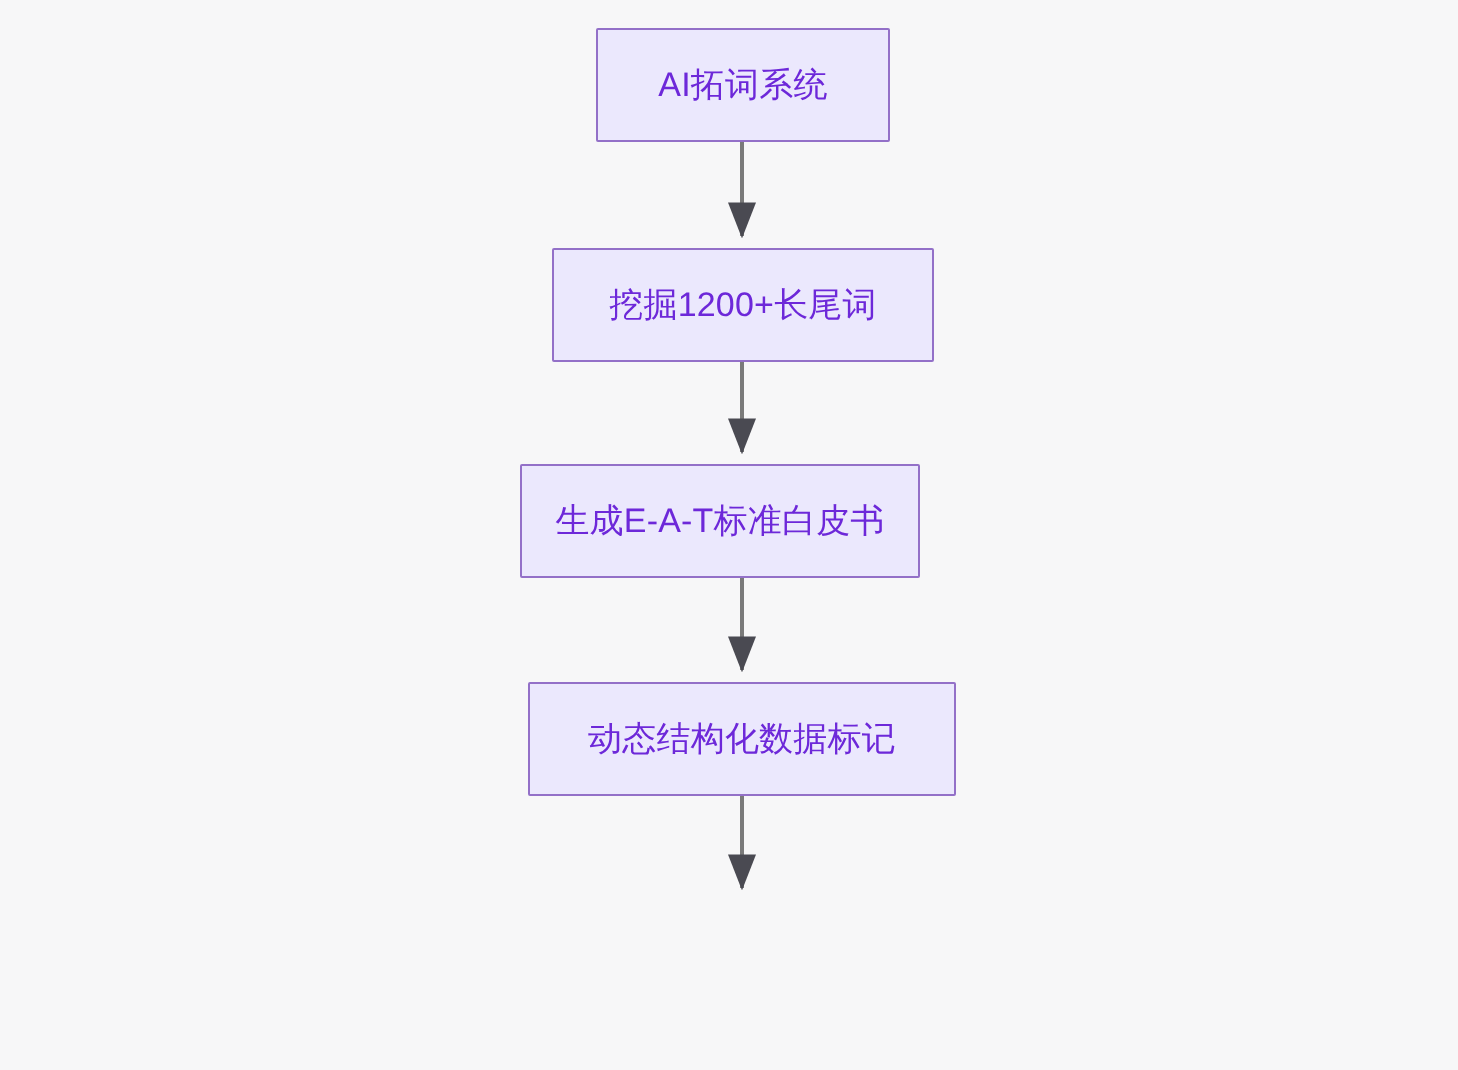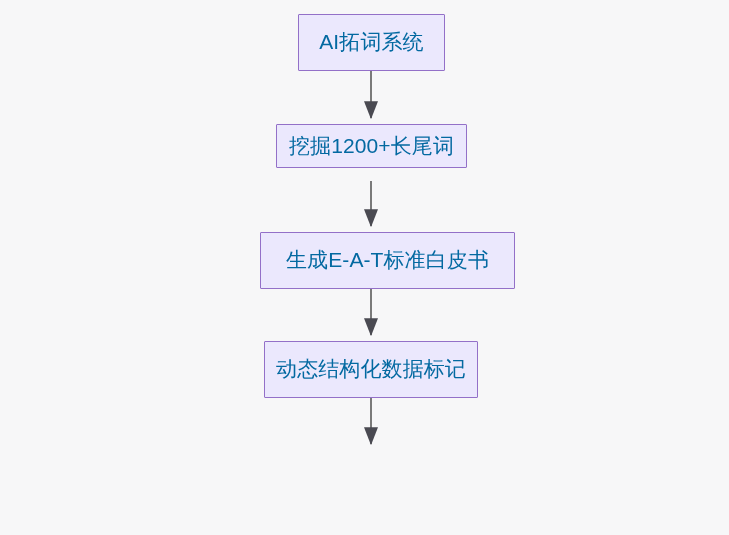--- a/index.html
+++ b/index.html
@@ -37,31 +37,31 @@
     box-sizing: border-box;
     background: #ebe8fd;
     border: 1.6px solid #9370c8;
     border-radius: 1px;
     display: flex;
     align-items: center;
     justify-content: center;
     text-align: center;
   }
   .node-label {
-    color: #0369a1;
-    font-size: 21px;
+    color: #6d28d9;
+    font-size: 17px;
     line-height: 1.25;
     letter-spacing: 0.1px;
     white-space: nowrap;
   }
 
   
   #node-1 { left: 298px; top: 14px;  width: 147px; height: 57px; }
-  #node-2 { left: 276px; top: 124px; width: 191px; height: 44px; }
-  #node-3 { left: 260px; top: 232px; width: 255px; height: 57px; }
+  #node-2 { left: 276px; top: 124px; width: 191px; height: 57px; }
+  #node-3 { left: 260px; top: 232px; width: 200px; height: 57px; }
   #node-4 { left: 264px; top: 341px; width: 214px; height: 57px; }
   #node-5 { left: 254px; top: 450px; width: 235px; height: 57px; }
 </style>
 </head>
 <body>
 
 <div id="flowchart">
 
   <svg class="edge-layer" width="729" height="535" viewBox="0 0 729 535" aria-hidden="true">
     <defs>

